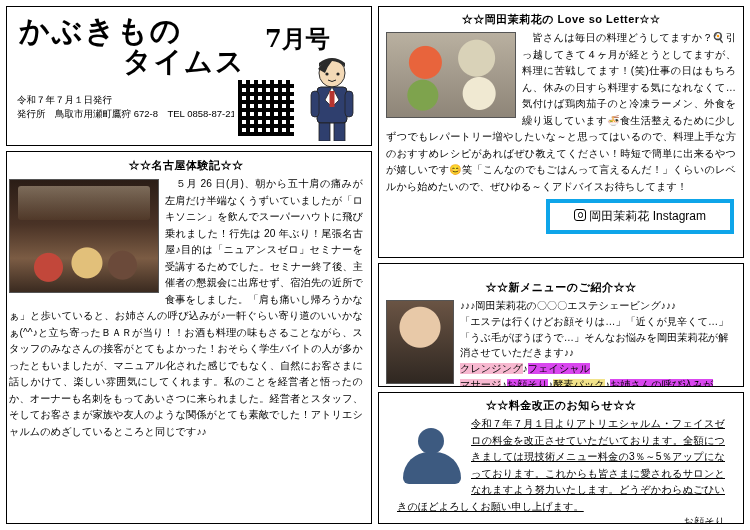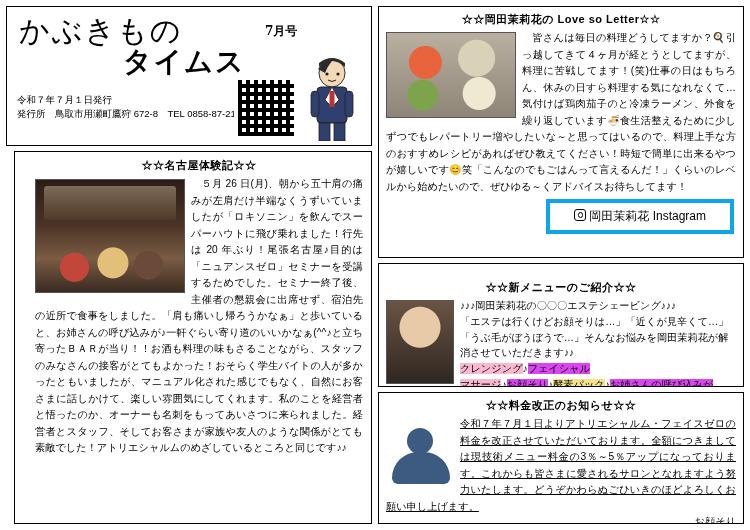--- a/index.html
+++ b/index.html
@@ -47,40 +47,40 @@
   
   .masthead {
     height: 140px;
     position: relative;
     padding: 4px 6px;
     overflow: hidden;
   }
   .title-main {
     font-family: "DejaVu Serif", serif;
     font-size: 30px;
-    font-weight: normal;
+    font-weight: bold;
     letter-spacing: 2px;
     margin-left: 6px;
     margin-top: 4px;
     line-height: 1.05;
   }
   .title-sub {
     font-family: "DejaVu Serif", serif;
     font-size: 28px;
     font-weight: bold;
     letter-spacing: 2px;
     margin-left: 110px;
     line-height: 1.05;
   }
   .issue-badge {
     position: absolute;
     top: 16px;
     left: 258px;
     font-family: "DejaVu Serif", serif;
-    font-size: 12px;
+    font-size: 24px;
     font-weight: bold;
   }
   .mast-meta {
     position: absolute;
     left: 10px;
     bottom: 24px;
     font-size: 9.5px;
     line-height: 1.5;
   }
   .mast-meta div { white-space: nowrap; }
@@ -102,23 +102,22 @@
     position: absolute;
     right: 12px;
     bottom: 4px;
     width: 54px;
     height: 86px;
   }
 
   
   .article-left {
     flex: 1;
-    padding: 5px 8px 6px 20px;
-    overflow: hidden;
-    margin-left: 8px;
+    padding: 5px 8px 6px 2px;
+    overflow: hidden;
   }
   .sec-head {
     text-align: center;
     font-size: 11px;
     font-weight: bold;
     margin: 1px 0 3px 0;
     letter-spacing: 0.5px;
   }
   .body-text {
     font-size: 10.2px;
@@ -217,21 +216,21 @@
     font-size: 10.5px;
     font-weight: bold;
     margin-top: 1px;
   }
   .mark-pink { background: #f7b8d0; }
   .mark-green { background: #d946ef; }
   .mark-yellow { background: #f2e38a; }
 
   .box-price {
     flex: 1;
-    padding: 4px 7px;
+    padding: 4px 18px;
     overflow: hidden;
     position: relative;
   }
   .bow-icon {
     float: left;
     width: 62px;
     height: 62px;
     margin: 10px 8px 2px 4px;
     position: relative;
   }

